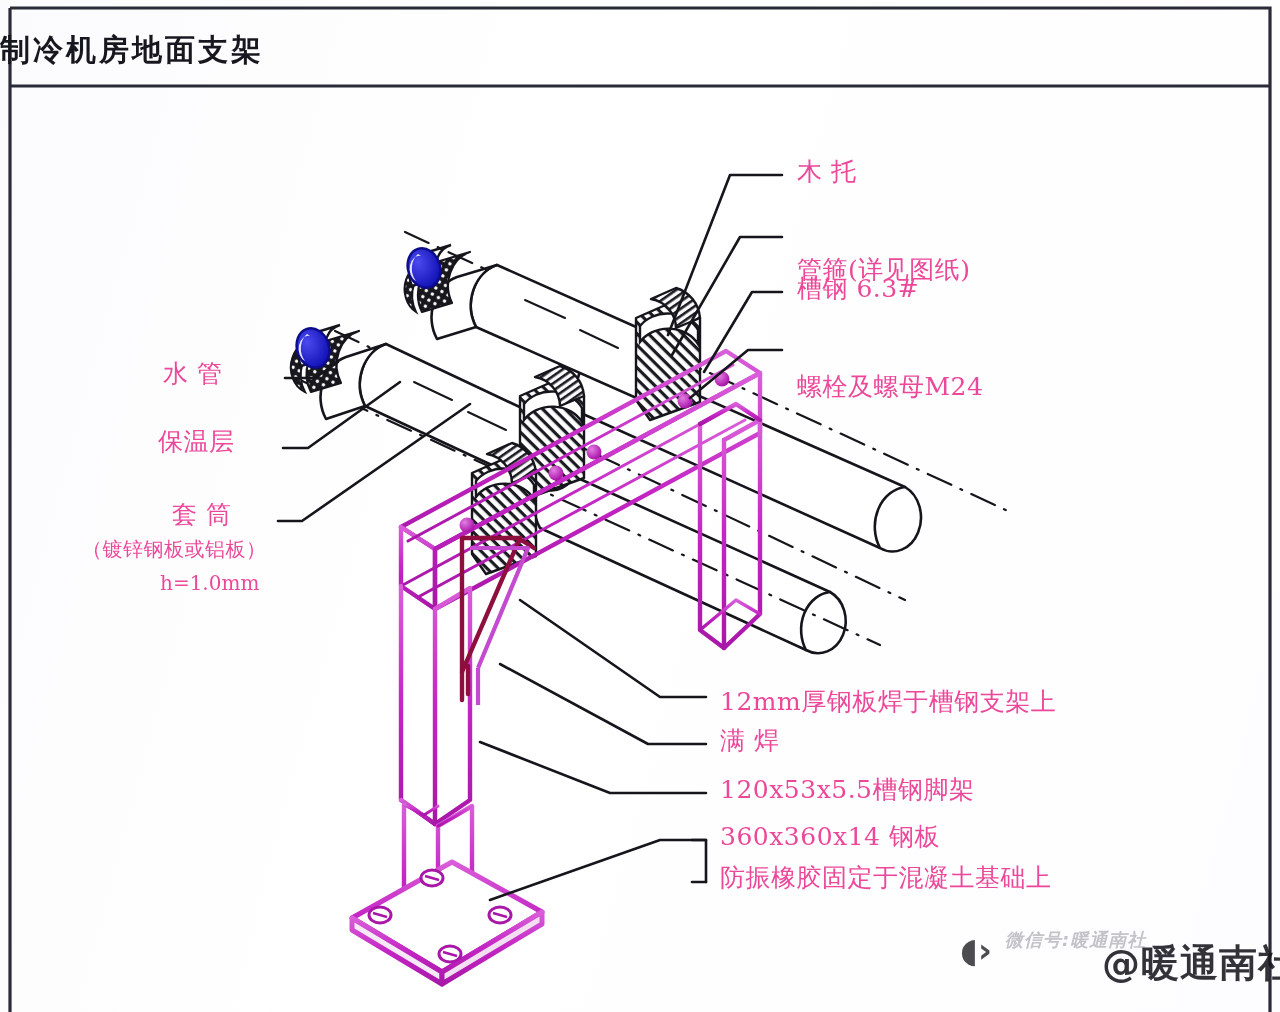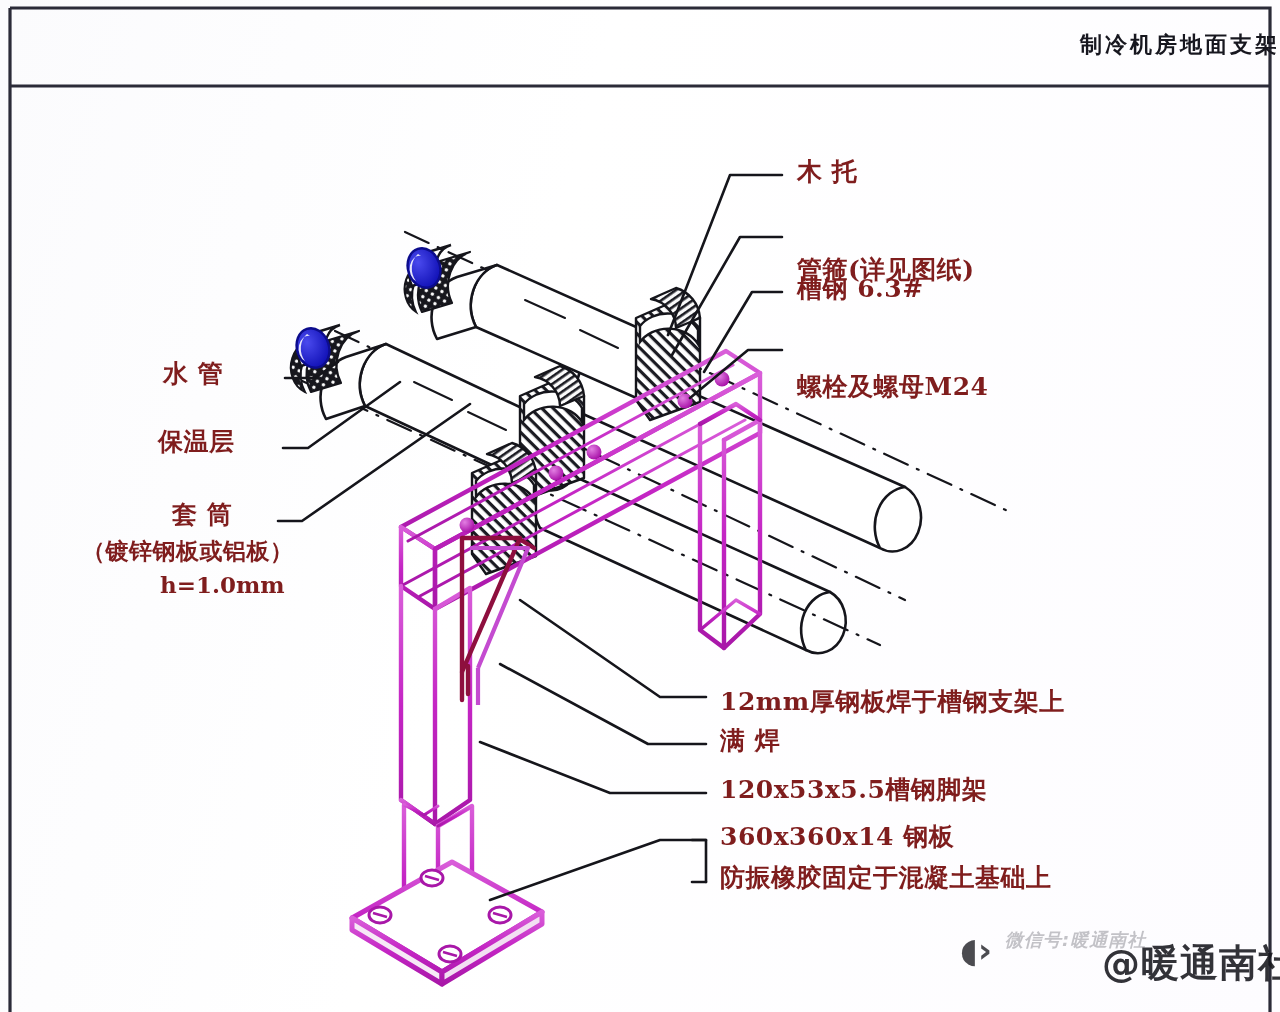--- a/index.html
+++ b/index.html
@@ -8,32 +8,32 @@
     font-family:"Liberation Serif","DejaVu Serif",serif;
     background:linear-gradient(105deg,#fbfbfd 0%,#ffffff 40%,#fdfcff 100%);
   }
   #stage{position:relative;width:1280px;height:1012px;}
   #drawing{position:absolute;left:0;top:0;width:1280px;height:1012px;}
 
   .frame-border{fill:none;stroke:#2b2b38;stroke-width:3.2;}
   .frame-rule{stroke:#2b2b38;stroke-width:3.2;}
 
   .ttl{
-    position:absolute;left:0;top:30px;width:1280px;text-align:right;
+    position:absolute;left:0;top:30px;width:1280px;text-align:left;
     font-family:"DejaVu Sans","Liberation Sans",sans-serif;
-    font-weight:700;font-size:22px;letter-spacing:3px;color:#17171f;
+    font-weight:700;font-size:30px;letter-spacing:3px;color:#17171f;
     white-space:nowrap;
   }
 
   .lbl{
-    position:absolute;white-space:nowrap;color:#7f1d1d;
+    position:absolute;white-space:nowrap;color:#ec4899;
     font-family:"DejaVu Serif","Liberation Serif",serif;
-    font-size:25px;line-height:1.12;letter-spacing:0.5px;font-weight:bold;
-  }
-  .lbl.small{font-size:23px;text-align:center;}
+    font-size:25px;line-height:1.12;letter-spacing:0.5px;
+  }
+  .lbl.small{font-size:20px;text-align:center;}
   .lbl.tight{letter-spacing:0px;}
 
   .wm{
     position:absolute;white-space:nowrap;
     font-family:"DejaVu Sans","Liberation Sans",sans-serif;
     font-weight:700;pointer-events:none;
   }
   .wm-back{font-size:18px;color:rgba(60,60,70,.30);letter-spacing:1px;font-style:italic;}
   .wm-front{font-size:38px;color:rgba(22,22,28,.88);letter-spacing:1px;margin-left:25px;}
   .wm-mark{font-size:34px;color:rgba(30,30,36,.80);}

